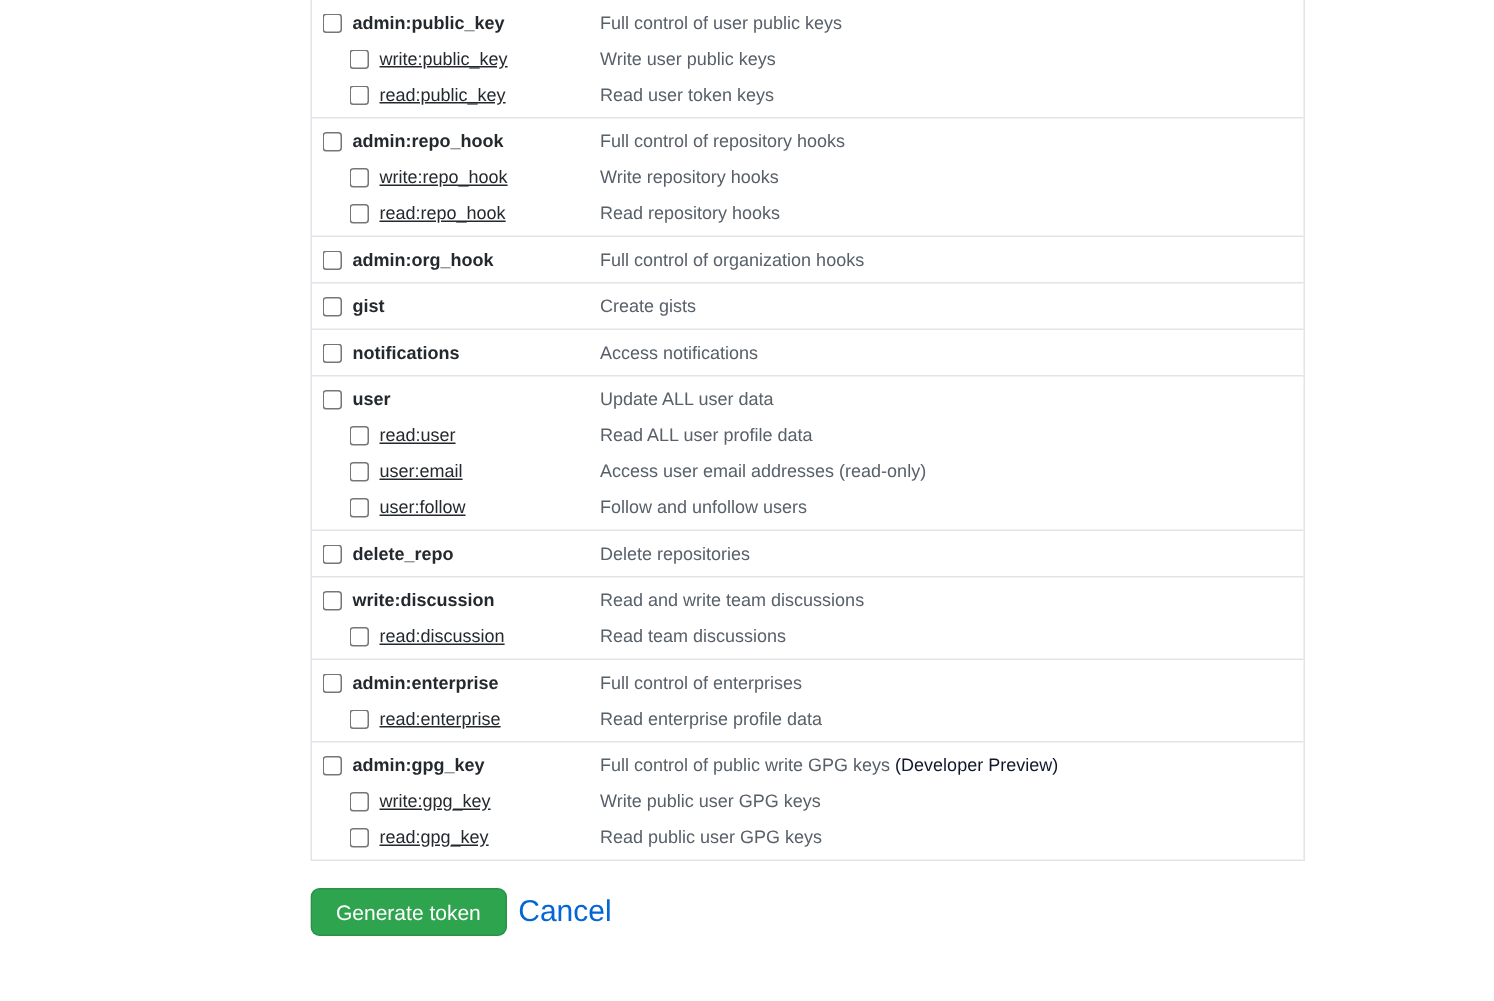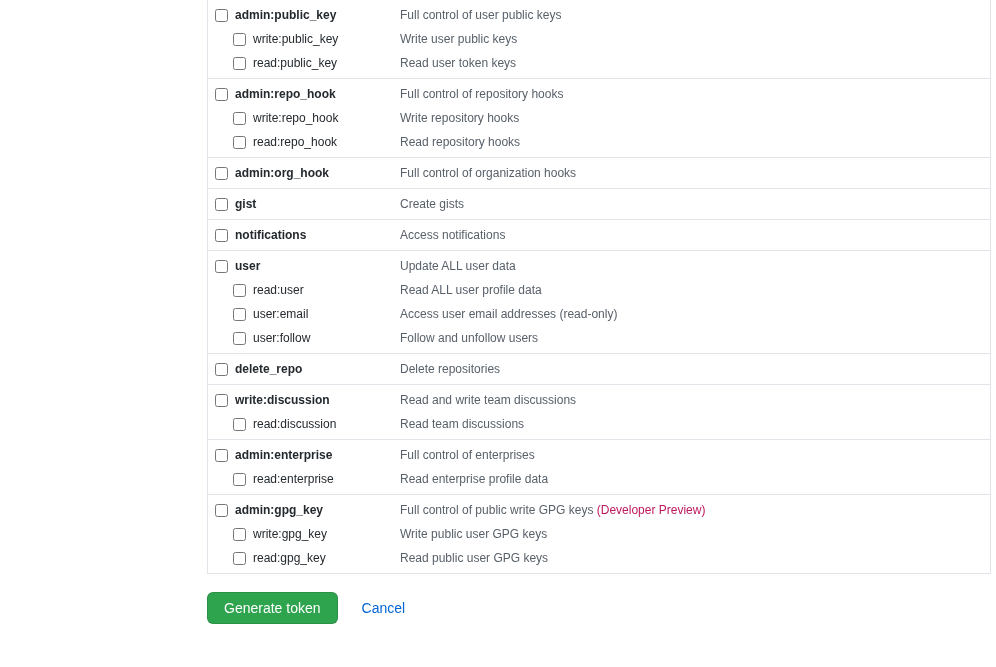--- a/index.html
+++ b/index.html
@@ -4,21 +4,21 @@
   <style>
     * { box-sizing: border-box; margin: 0; padding: 0; }
     body {
       font-family: -apple-system, BlinkMacSystemFont, "Segoe UI", Helvetica, Arial, sans-serif;
       font-size: 12px;
       color: #24292e;
       background: #fff;
       padding: 0;
     }
     .container {
-      width: 784px;
+      width: 663px;
       margin: 0 auto 0 207px;
       border: 1px solid #e1e4e8;
       border-top: none;
       border-bottom: none;
     }
     .scope-group {
       border-bottom: 1px solid #e1e4e8;
       padding: 3px 0;
     }
     .scope-group:last-child {
@@ -46,49 +46,50 @@
       width: 165px;
       flex-shrink: 0;
       color: #24292e;
     }
     .scope-row.parent .scope-name {
       font-weight: 600;
     }
     .scope-row.child .scope-name {
       width: 147px;
       font-weight: 400;
+      text-decoration: underline;
     }
     .scope-desc {
       color: #586069;
       font-weight: 400;
     }
     .preview-link {
-      color: #be185d;
+      color: #0f172a;
       text-decoration: none;
     }
     .actions {
       width: 663px;
       margin: 18px auto 0 207px;
       display: flex;
       align-items: center;
-      gap: 24px;
+      gap: 8px;
     }
     .btn-primary {
       background: #2ea44f;
       color: #fff;
       border: 1px solid rgba(27,31,35,0.15);
       border-radius: 6px;
       padding: 7px 16px;
       font-size: 14px;
       font-weight: 500;
       cursor: pointer;
     }
     .btn-cancel {
       color: #0366d6;
-      font-size: 14px;
+      font-size: 20px;
       text-decoration: none;
       cursor: pointer;
     }
   </style>
 </head>
 <body>
 
 <div class="container" id="scope-container">
     <div class="scope-group">
       <div class="scope-row parent">

